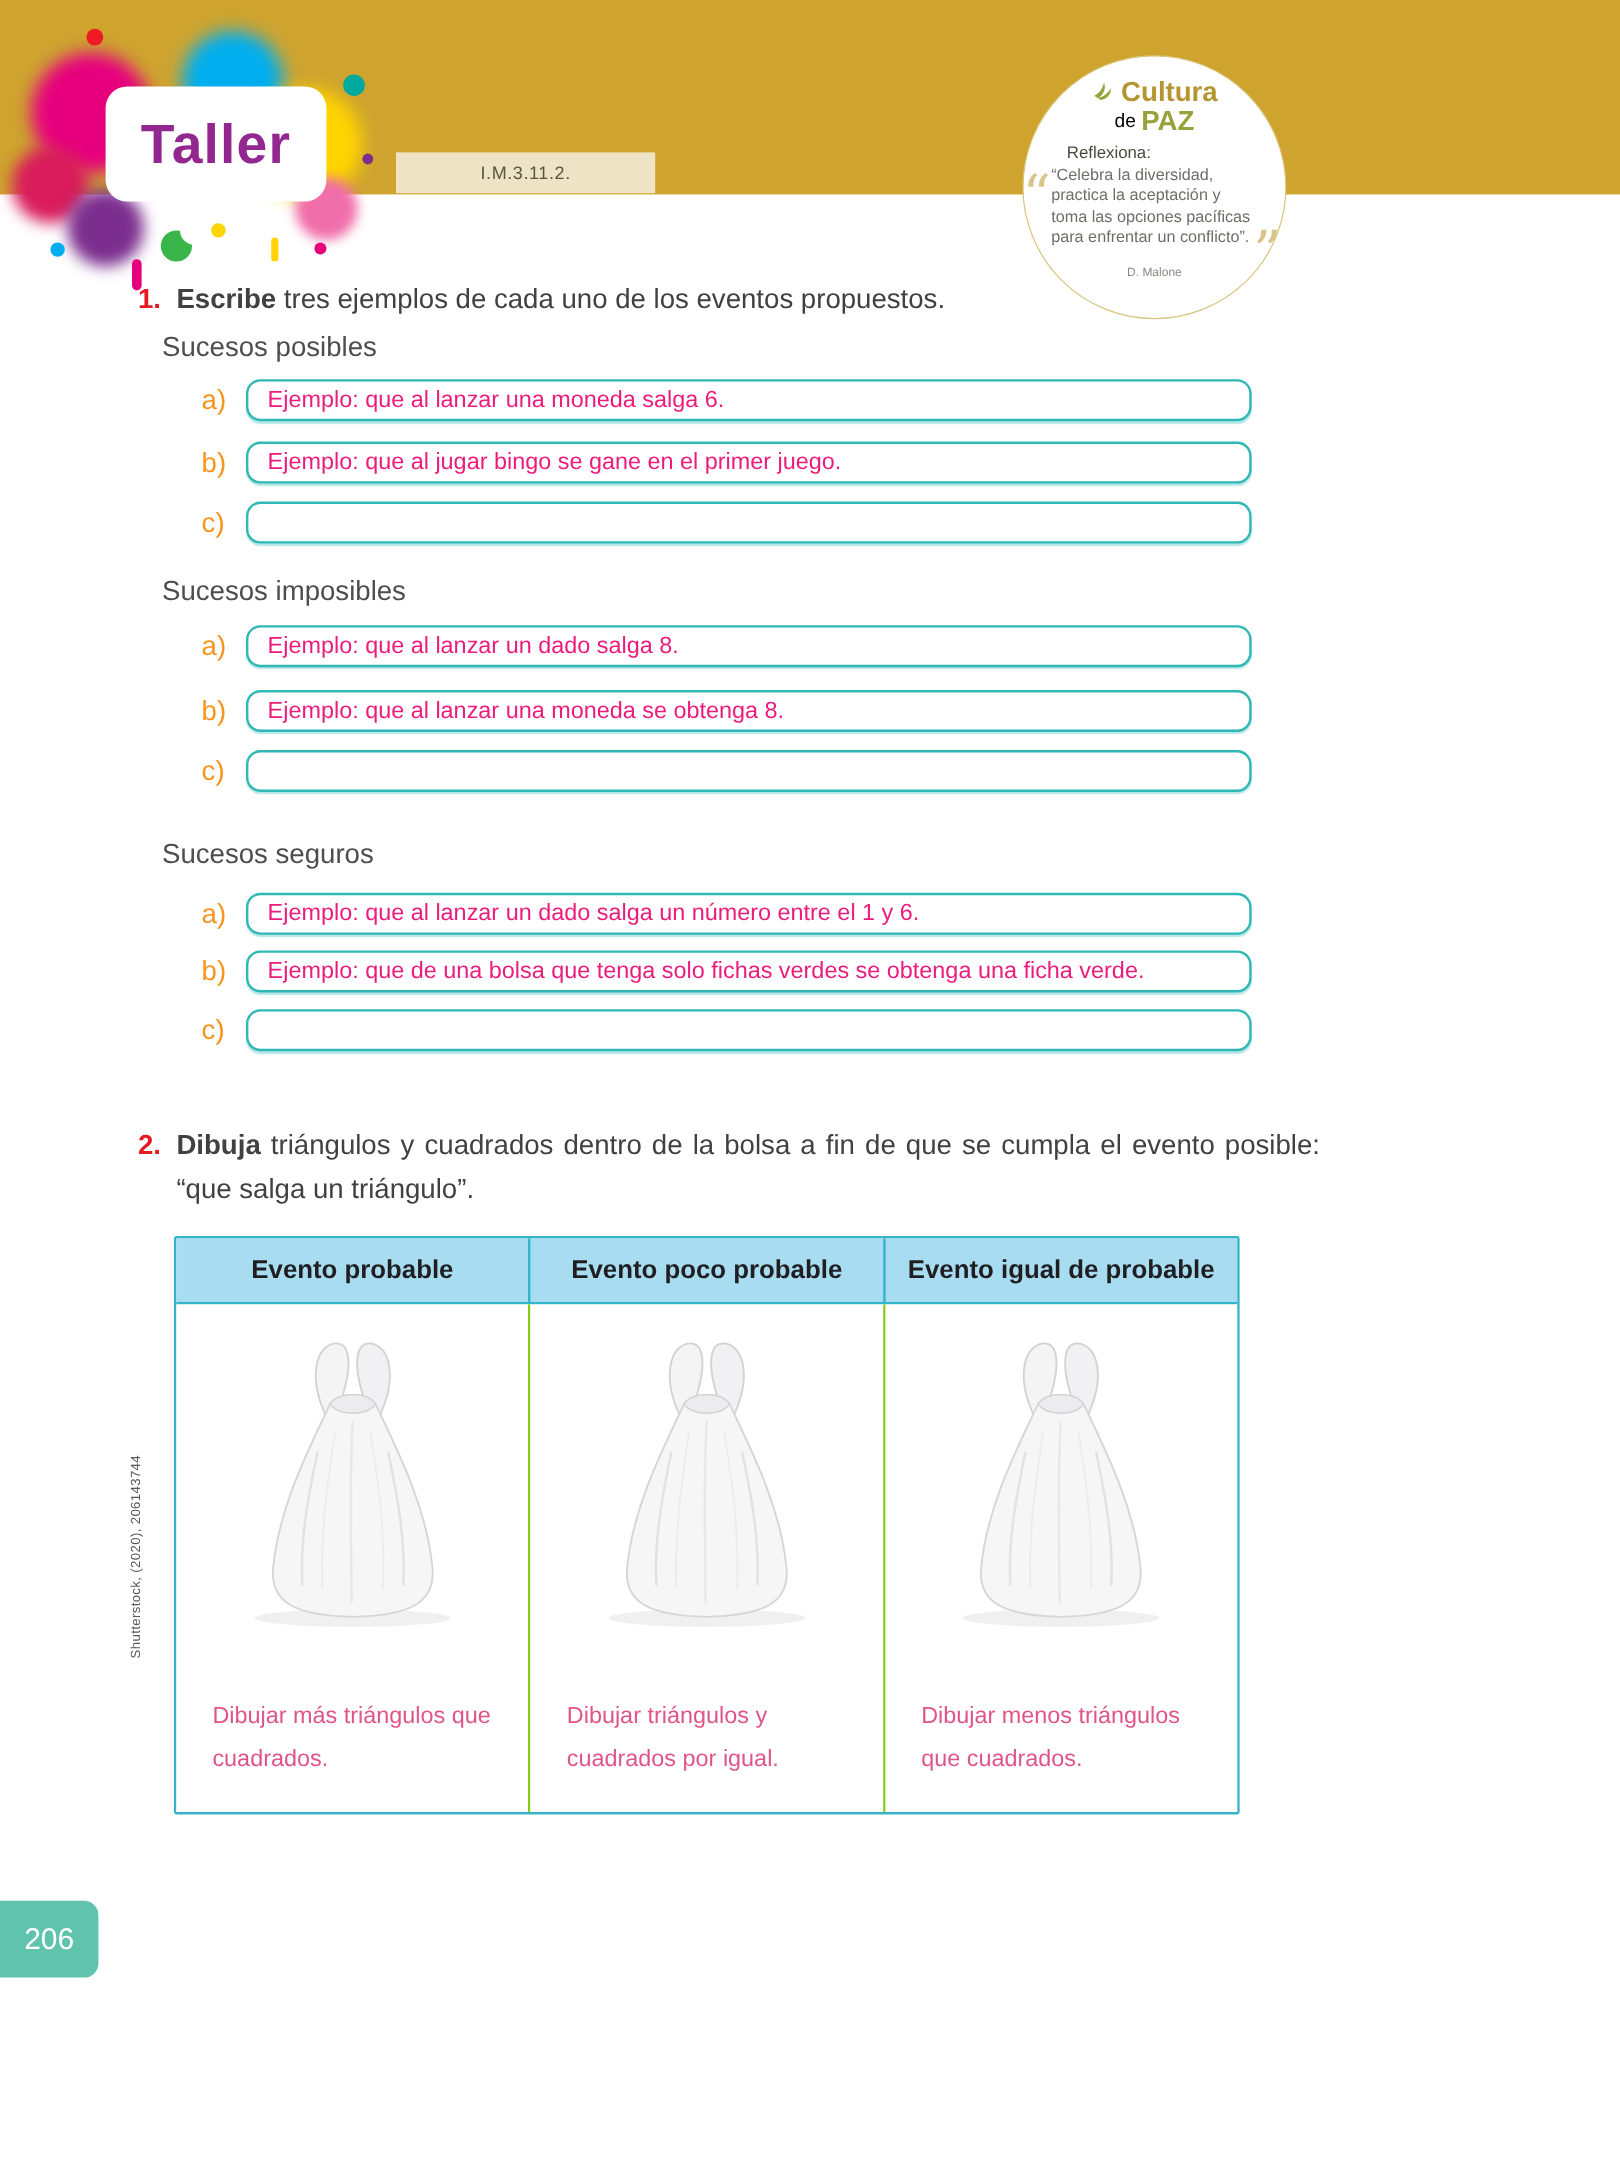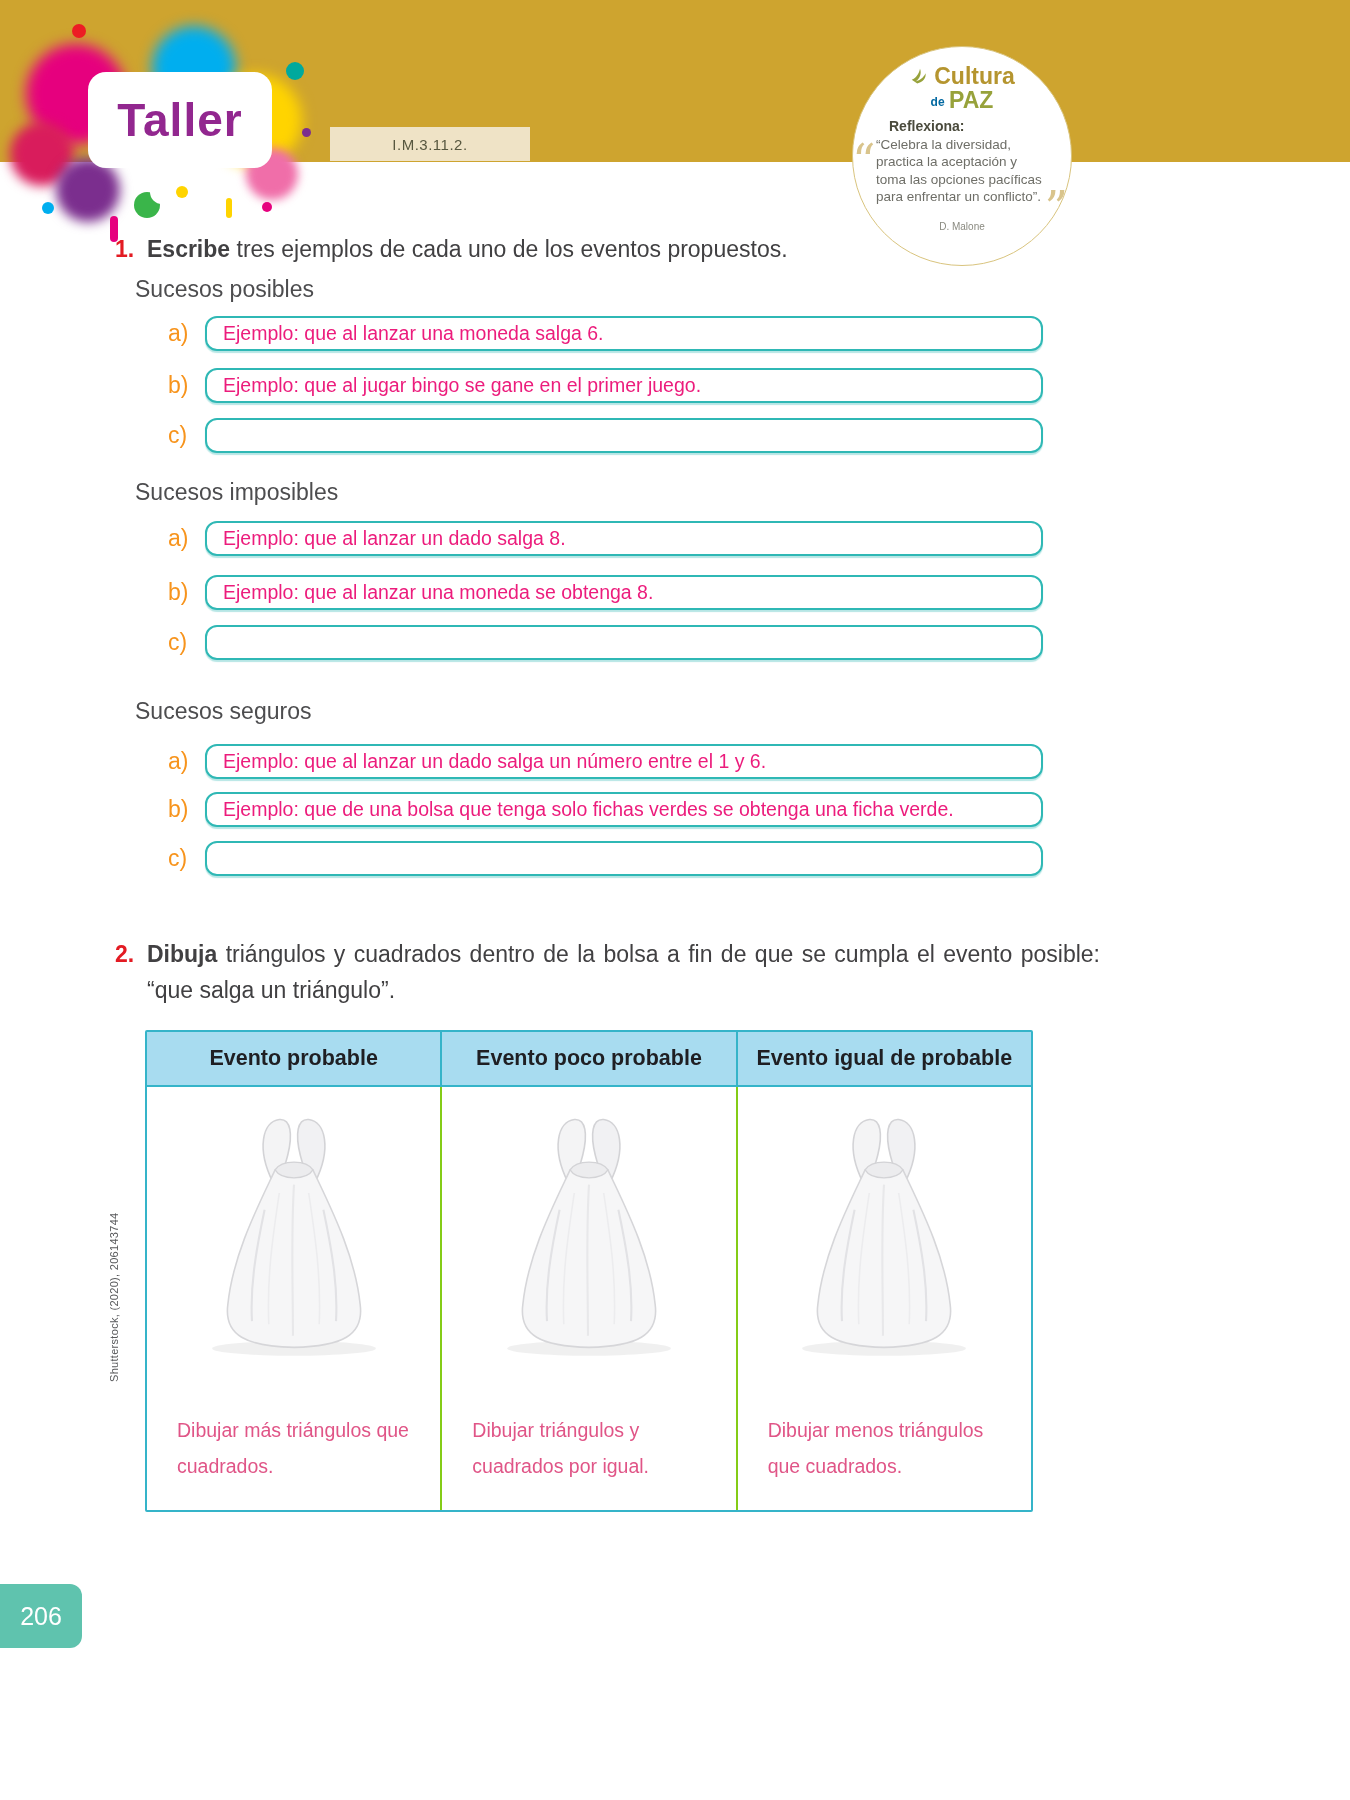--- a/index.html
+++ b/index.html
@@ -25,32 +25,32 @@
   .b11{left:248px;top:192px;width:10px;height:10px;background:#E6007E}
   .b12{left:28px;top:192px;width:12px;height:12px;background:#00AEEF}
   .b13{left:288px;top:118px;width:9px;height:9px;background:#7B2E8E}
   .b14{left:96px;top:206px;width:8px;height:26px;background:#E6007E;border-radius:6px}
   .b15{left:212px;top:188px;width:6px;height:20px;background:#FFD400;border-radius:4px}
   .taller-card{position:absolute;left:88px;top:72px;width:184px;height:96px;background:#fff;border-radius:18px;z-index:3;display:flex;align-items:center;justify-content:center}
   .card-drip{position:absolute;left:150px;top:160px;width:24px;height:44px;background:#fff;border-radius:0 0 12px 12px;z-index:3}
   .taller-title{font-size:46px;font-weight:bold;color:#92278F;letter-spacing:1px}
 
   
-  .code-badge{position:absolute;left:330px;top:127px;width:200px;height:34px;background:#EFE3C6;z-index:2;
+  .code-badge{position:absolute;left:330px;top:127px;width:216px;height:34px;background:#EFE3C6;z-index:2;
     display:flex;align-items:center;justify-content:center;font-size:15px;color:#57573F;letter-spacing:.5px}
 
   
   .paz{position:absolute;left:852px;top:46px;width:220px;height:220px;background:#fff;border:1px solid #D9C47E;
     border-radius:50%;z-index:4;text-align:center;padding-top:18px;box-sizing:border-box}
   .paz-brand-row{display:flex;justify-content:center;align-items:flex-end;gap:3px;line-height:1}
   .paz-cultura{font-size:23px;font-weight:bold;color:#B5952F}
-  .paz-de{font-size:12px;color:#0369a1;font-weight:bold;position:relative;top:-2px}
+  .paz-de{font-size:16px;color:#000000;font-weight:normal;position:relative;top:-2px}
   .paz-paz{font-size:23px;font-weight:bold;color:#97A23B;line-height:1}
   .paz-row2{margin-top:1px}
-  .paz-reflexiona{margin-top:6px;font-size:14px;font-weight:bold;color:#4A4A3C;text-align:left;padding-left:36px}
+  .paz-reflexiona{margin-top:6px;font-size:14px;font-weight:normal;color:#4A4A3C;text-align:left;padding-left:36px}
   .paz-quote{position:relative;width:172px;margin:2px auto 0;font-size:13.5px;line-height:1.28;color:#6E6E67;text-align:left}
   .q-ic{position:absolute;font-family:"DejaVu Serif",serif;font-size:46px;color:#D9C48C;line-height:1}
   .q-open{left:-24px;top:2px}
   .q-open::before{content:"\201C"}
   .q-close{right:-20px;bottom:-26px}
   .q-close::before{content:"\201D"}
   .paz-author{margin-top:16px;font-size:10px;color:#8A8A80}
 
   
   .ex-block{position:absolute;display:flex;color:#414042;font-size:23px;line-height:1.42}

